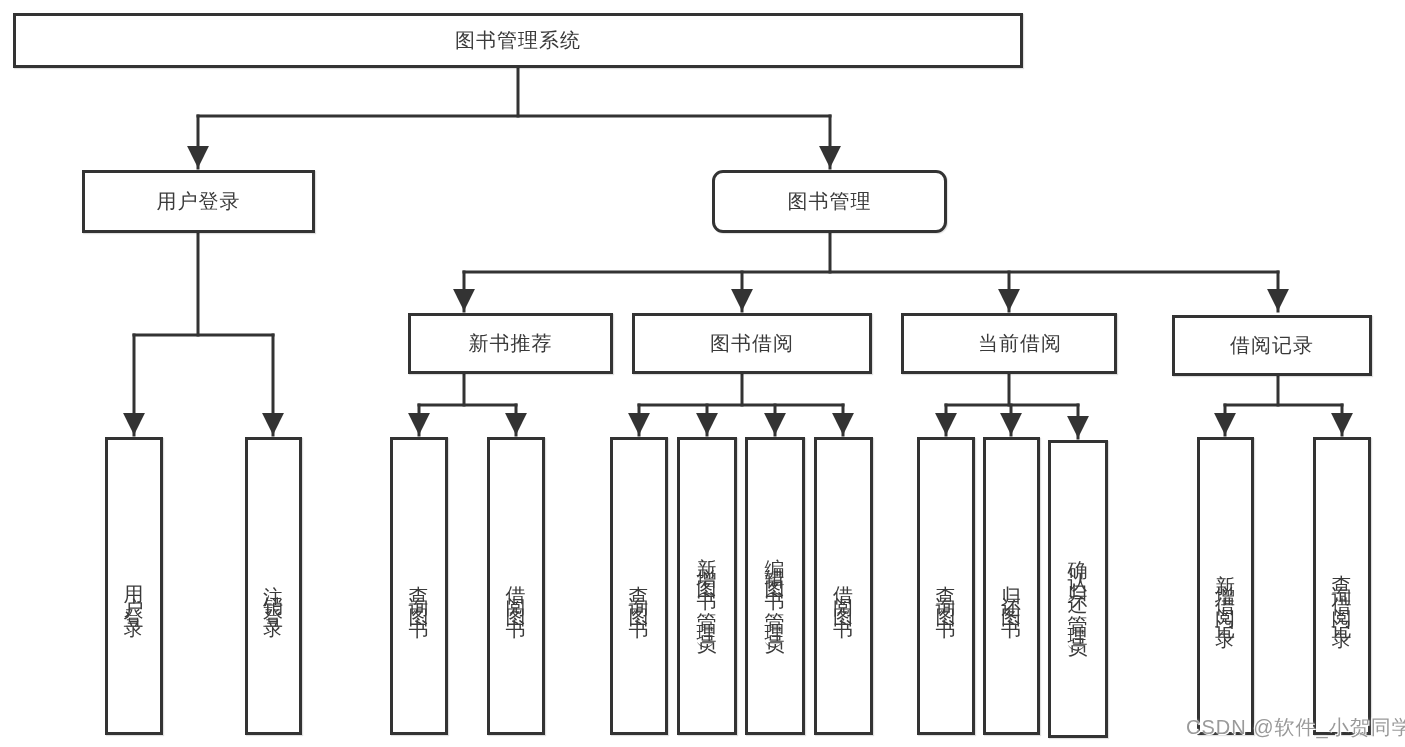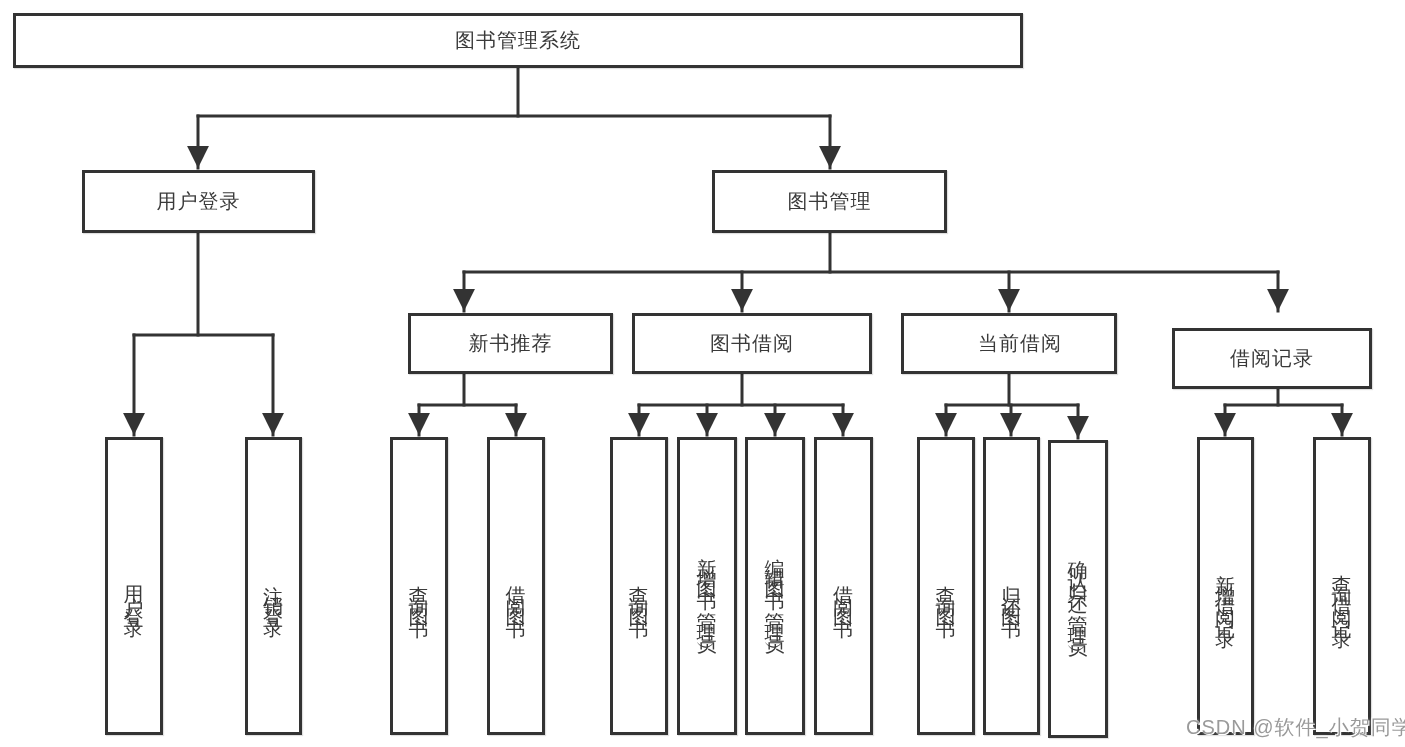--- a/index.html
+++ b/index.html
@@ -83,34 +83,34 @@
     </g>
   </svg>
 
   <div class="box" style="left:13px; top:13px; width:1010px; height:55px;">
     <span>图书管理系统</span>
   </div>
 
   <div class="box" style="left:82px; top:170px; width:233px; height:63px;">
     <span>用户登录</span>
   </div>
-  <div class="box" style="left:712px; top:170px; width:235px; height:63px;">
+  <div class="box" style="left:712px; top:170px; width:235px; height:63px;border-radius:11px;">
     <span>图书管理</span>
   </div>
 
   <div class="box" style="left:362px; top:313px; width:205px; height:61px;margin-left:46px;">
     <span>新书推荐</span>
   </div>
   <div class="box" style="left:632px; top:313px; width:240px; height:61px;">
     <span>图书借阅</span>
   </div>
   <div class="box" style="left:901px; top:313px; width:216px; height:61px;padding-left:22px;">
     <span>当前借阅</span>
   </div>
-  <div class="box" style="left:1172px; top:328px; width:200px; height:61px;">
+  <div class="box" style="left:1172px; top:315px; width:200px; height:61px;">
     <span>借阅记录</span>
   </div>
 
   <div class="vbox" style="left:105px; width:58px;">
     <span class="vtext">用户登录</span>
   </div>
   <div class="vbox" style="left:245px; width:57px;">
     <span class="vtext">注销登录</span>
   </div>
 

